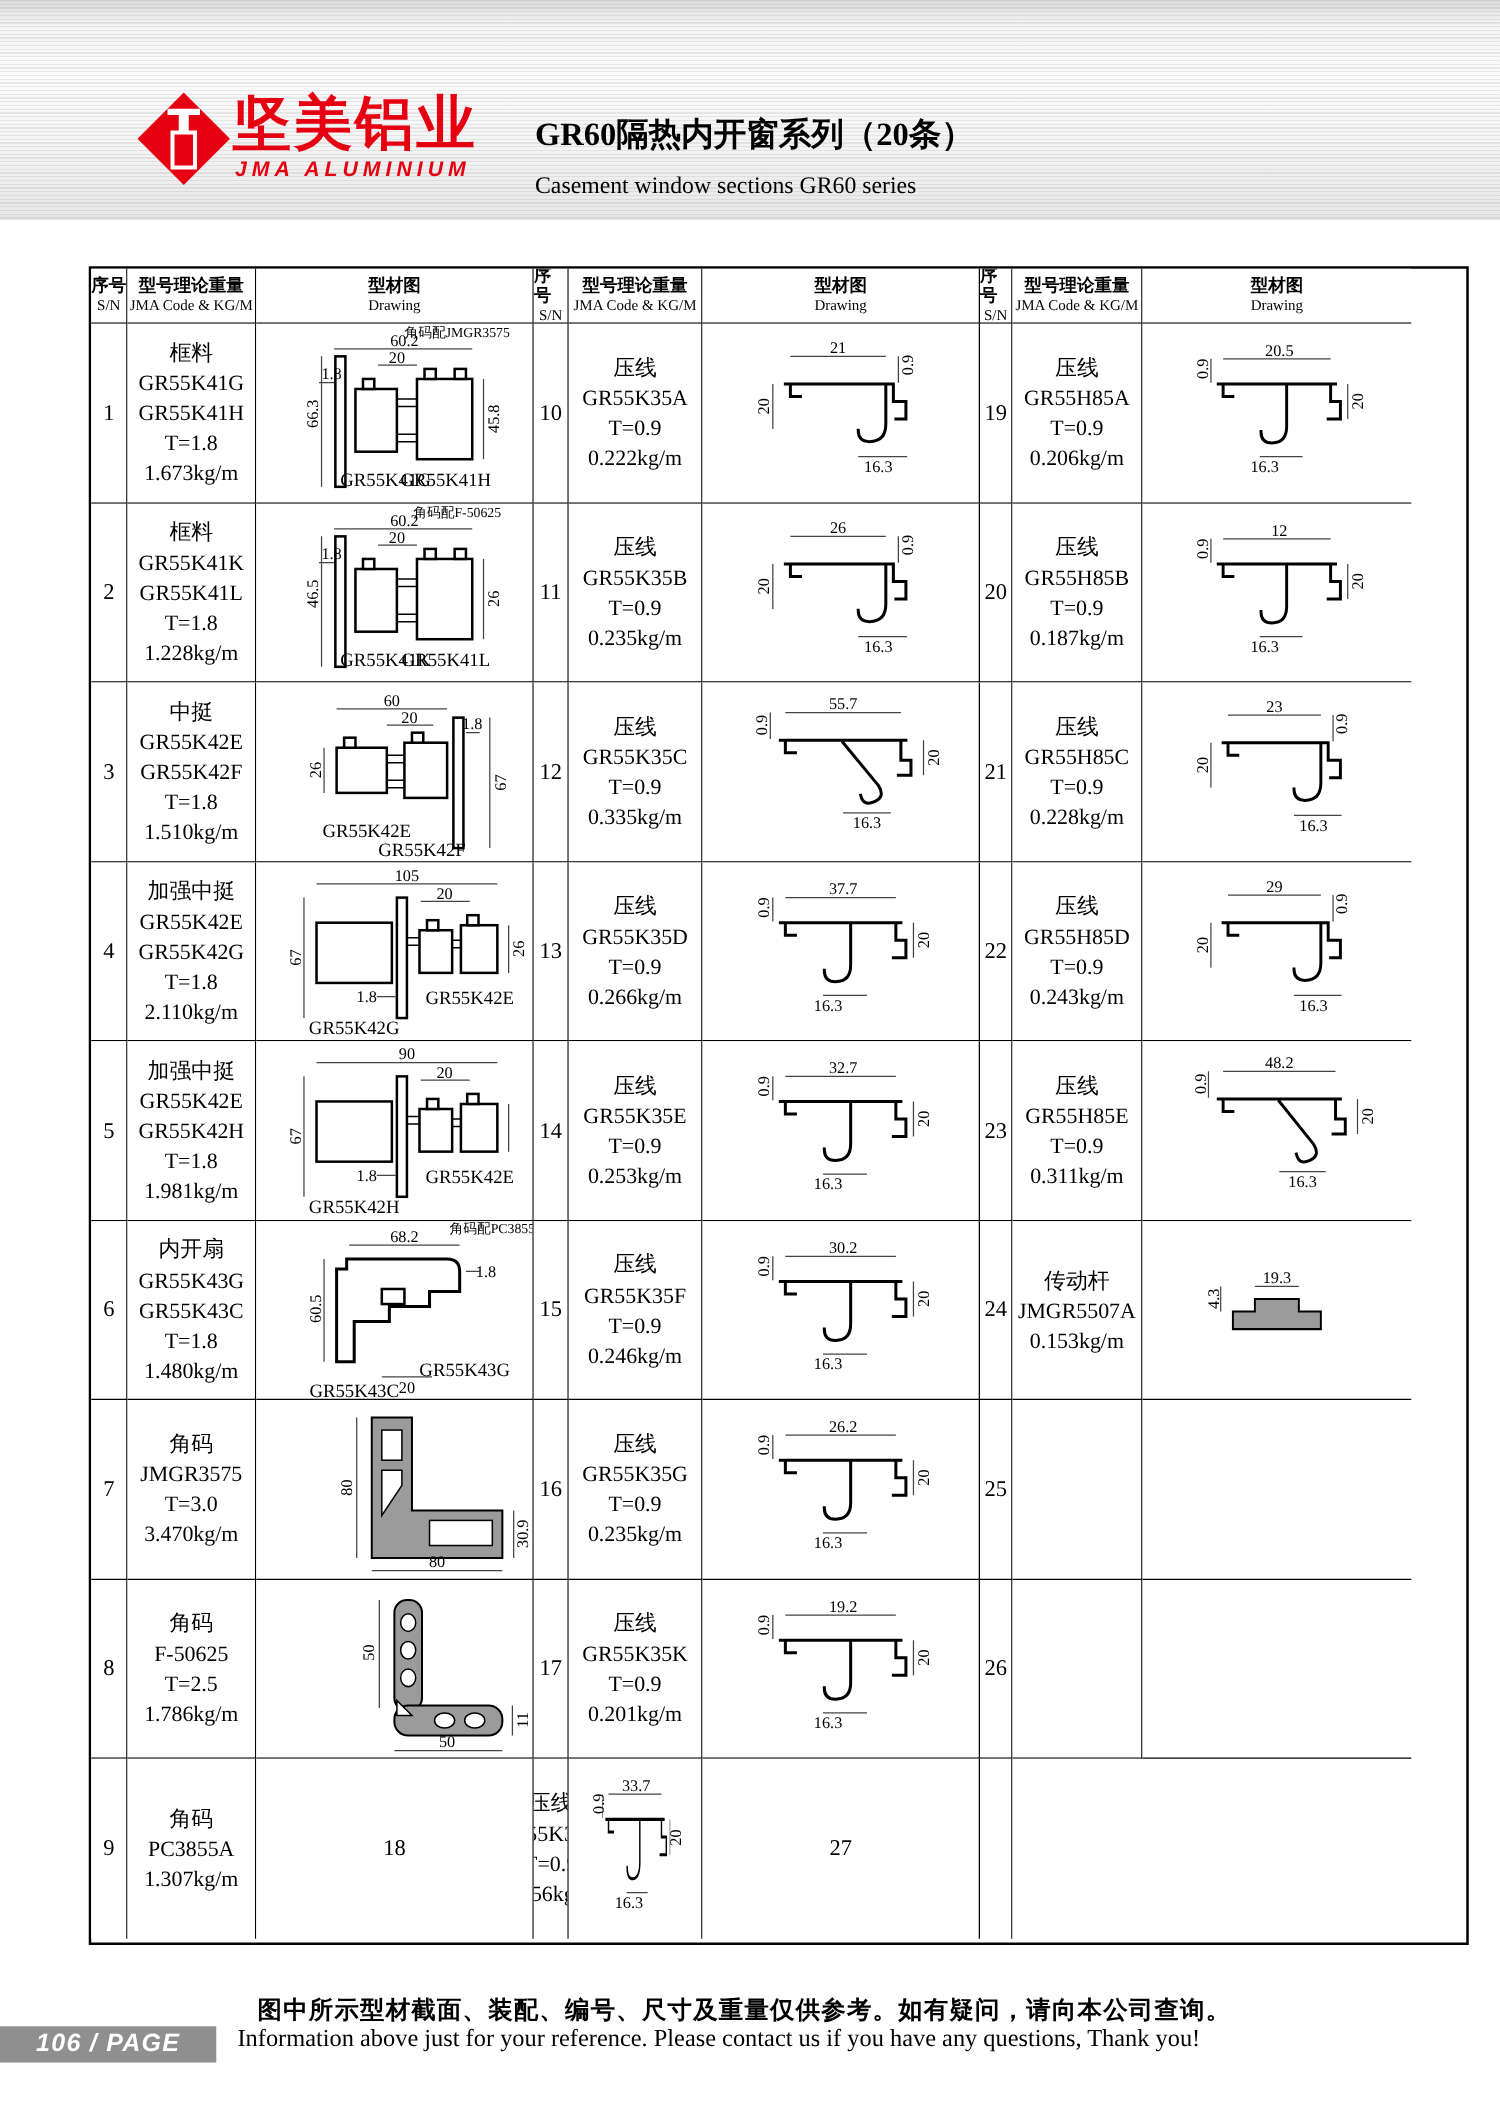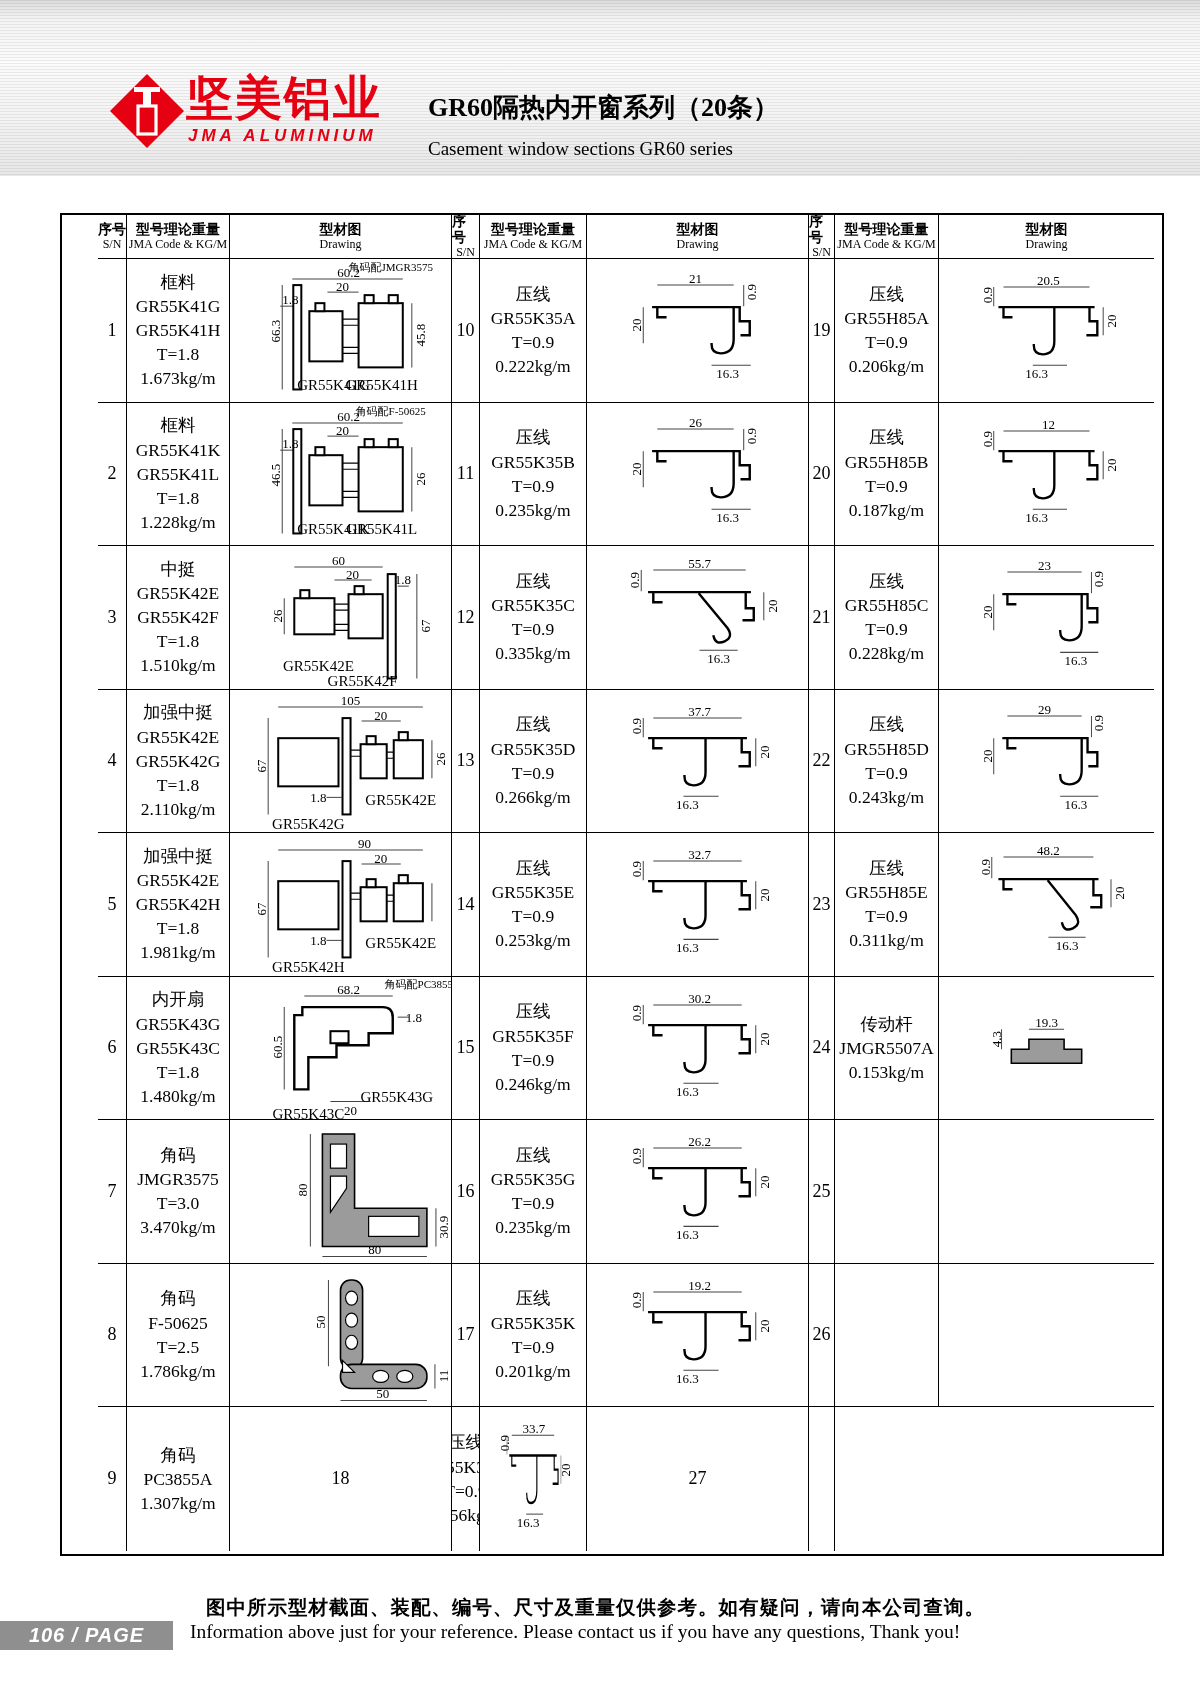--- a/index.html
+++ b/index.html
@@ -14,24 +14,24 @@
 
   .logo-diamond{position:absolute;left:110px;top:74px;width:74px;height:74px;}
   .logo-cn{position:absolute;left:186px;top:74px;font-family:"Liberation Sans","DejaVu Sans",sans-serif;
     font-weight:bold;font-size:47px;letter-spacing:2px;color:#e60112;line-height:1;}
   .logo-en{position:absolute;left:188px;top:127px;font-family:"Liberation Sans","DejaVu Sans",sans-serif;
     font-weight:bold;font-style:italic;font-size:17px;letter-spacing:4px;color:#e60112;line-height:1;}
   .title-cn{position:absolute;left:428px;top:94px;font-size:26px;font-weight:bold;line-height:1.1;}
   .title-en{position:absolute;left:428px;top:126px;font-size:19px;line-height:1.1;margin-top:13px;}
 
   
-  .tbl{position:absolute;left:60px;top:213px;width:1104px;height:1343px;
+  .tbl{position:absolute;left:71px;top:213px;width:1104px;height:1343px;
        border:2.2px solid #000;box-sizing:border-box;display:grid;
        grid-template-columns:29px 103px 222px 28px 107px 222px 26px 104px 215px;
-       grid-template-rows:44px repeat(9,143.5px);padding-left:36px;}
+       grid-template-rows:44px repeat(9,143.5px);}
   .cell{border-right:1.6px solid #000;border-bottom:1.6px solid #000;box-sizing:border-box;
         position:relative;overflow:hidden;background:#fff;}
   .cell.no-r{border-right:none;}
   .cell.no-b{border-bottom:none;}
   .ch{display:flex;flex-direction:column;align-items:center;justify-content:center;line-height:1.15;}
   .hcn{font-size:14px;font-weight:600;}
   .hen{font-size:12px;}
   .c-sn{display:flex;align-items:center;justify-content:center;font-size:18px;}
   .c-code{display:flex;flex-direction:column;align-items:center;justify-content:center;line-height:1.38;}
   .code-line{font-size:17.5px;white-space:nowrap;}
@@ -414,21 +414,21 @@
         <line class="dl" x1="96" y1="107" x2="111" y2="107"></line>
         <line class="dl" x1="201" y1="50" x2="201" y2="88"></line>
         <rect class="p" x="48" y="48" width="60" height="48"></rect>
         <rect class="p" x="112" y="28" width="8" height="96"></rect>
         <rect class="p" x="130" y="54" width="26" height="34"></rect>
         <rect class="p" x="163" y="50" width="29" height="38"></rect>
         <rect class="p" x="136" y="46" width="9" height="8"></rect>
         <rect class="p" x="168" y="42" width="9" height="8"></rect>
         <path class="th" d="M120,60 h10 M120,66 h10 M156,62 h7 M156,68 h7"></path>
       </svg>
-      <span class="dim-l" style="left: 54.55%; top: 7.04%; margin-left: 14px;">90</span>
+      <span class="dim-l" style="left: 54.55%; top: 7.04%;">90</span>
       <span class="dim-l" style="left: 68.18%; top: 17.61%;">20</span>
       <span class="dim-l rot" style="left: 14.09%; top: 53.52%;">67</span>
       <span class="dim-l" style="left: 40%; top: 75.35%;">1.8</span>
       <span class="prof-label" style="left: 35.45%; top: 94.37%;">GR55K42H</span>
       <span class="prof-label" style="left: 77.27%; top: 77.46%;">GR55K42E</span>
     </div>
     <div class="cell c-sn">14</div>
     <div class="cell c-code">
       <div class="code-line">压线</div>
       <div class="code-line">GR55K35E</div>

